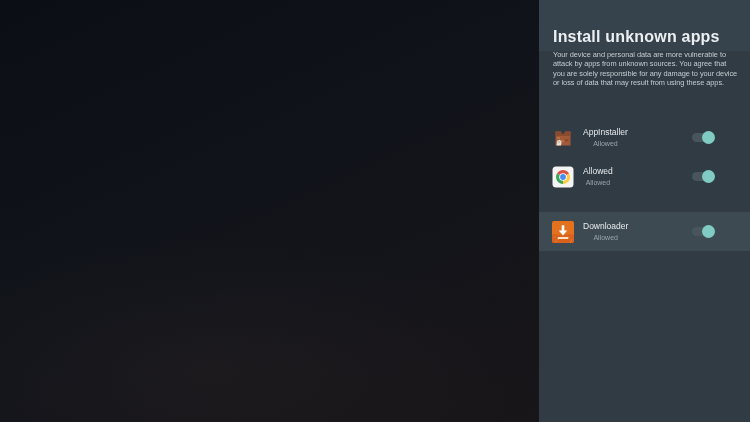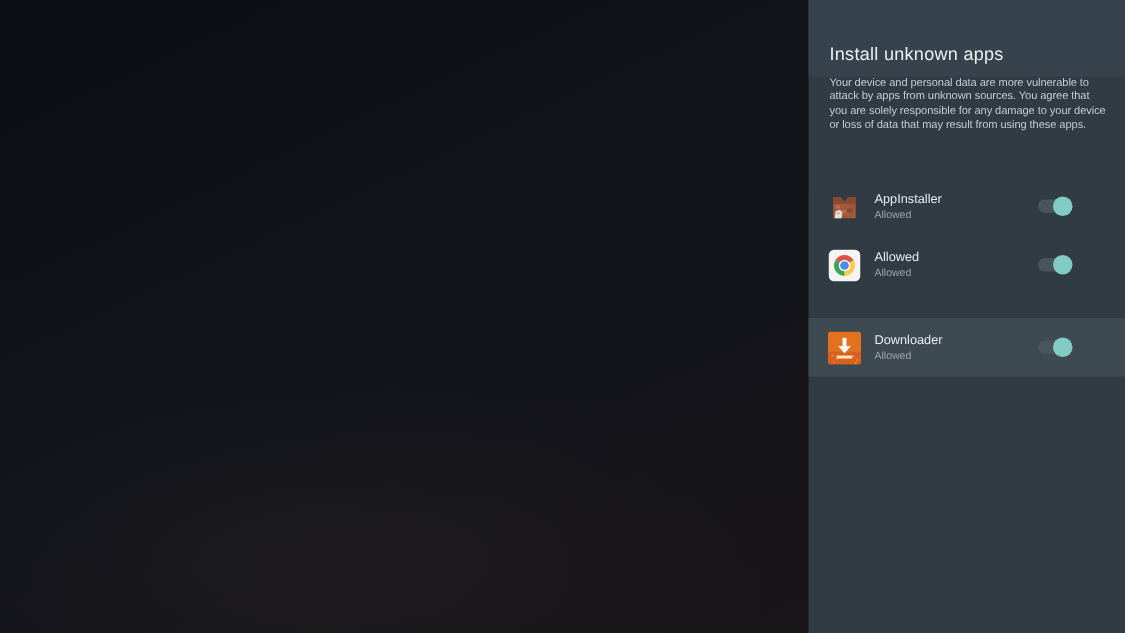--- a/index.html
+++ b/index.html
@@ -17,39 +17,39 @@
   .panel {
     position:absolute; top:0; right:0; width:211px; height:422px;
     background: var(--panel-bg, #303b43);
   }
   .panel-header {
     position:absolute; top:0; left:0; right:0; height:51px;
     background: var(--header-bg, #37434c);
     display:flex; align-items:flex-end; padding:0 14px 9px 14px;
   }
   .panel-title {
-    font-size:12px; line-height:11px; color: var(--title-text, #eceff1);
-    letter-spacing:0.2px; font-weight:400; white-space:nowrap;
+    font-size:16px; line-height:11px; color: var(--title-text, #eceff1);
+    letter-spacing:0.2px; font-weight:700; white-space:nowrap;
   }
   .warning {
     position:absolute; top:50px; left:14px; width:185px;
     font-size:7.4px; line-height:9.4px; letter-spacing:-0.05px;
     color: var(--body-text, #c3ccd1);
   }
   .app-list {
     position:absolute; top:118px; left:0; right:0; list-style:none;
   }
   .app-row {
     height:39px; display:flex; align-items:center;
     padding:0 35px 0 13px; position:relative; cursor:pointer;
   }
   .app-row.focused { background: var(--focused-row-bg, #3e4a52); margin-top: 16px; }
   .app-icon { width:22px; height:22px; flex:0 0 22px; display:block; }
   .app-icon svg { display:block; }
-  .app-text { margin-left:9px; display:flex; flex-direction:column; min-width:0; }
+  .app-text { margin-left:9px; display:flex; flex-direction:column; min-width:0;text-align:center; }
   .app-name { font-size:8.5px; line-height:10px; color:#e8ebed; white-space:nowrap; }
   .app-status { font-size:7px; line-height:8px; color: var(--secondary-text, #9aa4a9); margin-top:2.5px; }
 
   .toggle { margin-left:auto; position:relative; width:23px; height:13px; flex:0 0 23px; }
   .toggle .track {
     position:absolute; left:0; top:2px; width:21px; height:9px; border-radius:4.5px;
     background: var(--toggle-track, #49555c);
   }
   .toggle .thumb {
     position:absolute; right:0; top:0; width:13px; height:13px; border-radius:50%;

